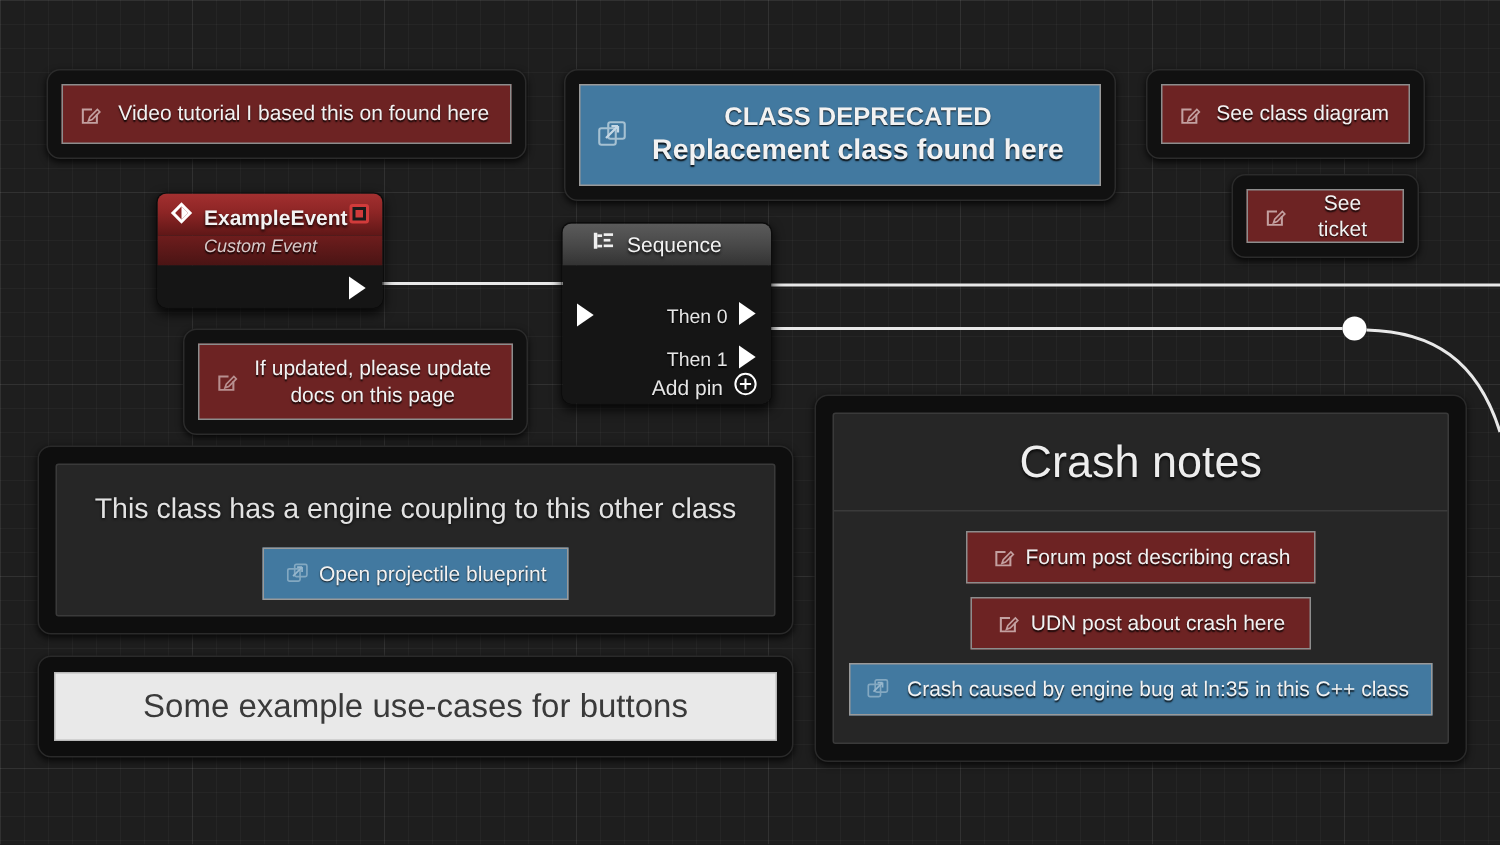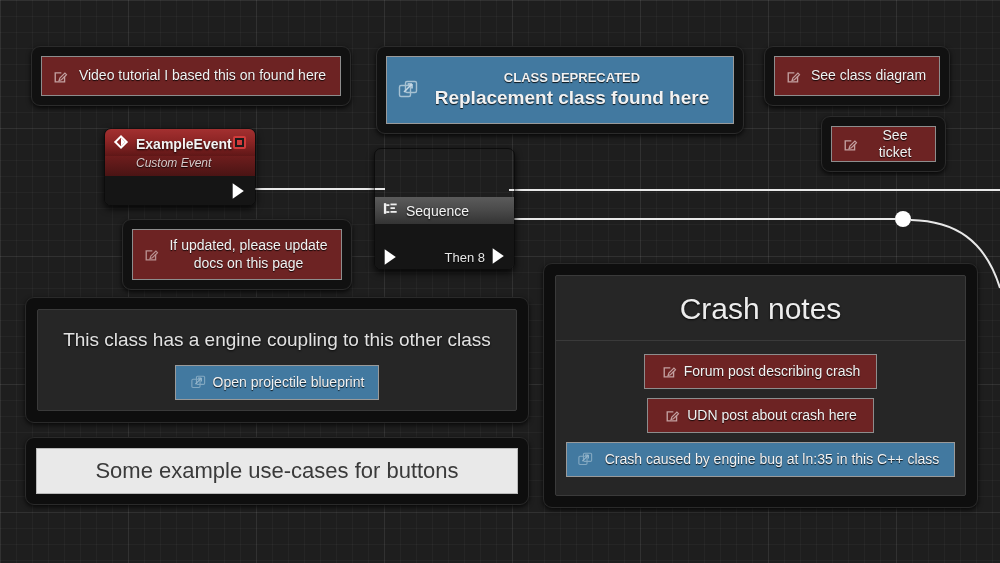--- a/index.html
+++ b/index.html
@@ -142,21 +142,21 @@
 <div class="holder" style="left:376px; top:46px; width:368px; height:88px;">
   <button class="btn blue" style="width:100%; height:100%;">
     <span class="ico" style="width:22px;height:22px;margin-right:2px;">
       <svg viewBox="0 0 22 22" width="22" height="22">
         <rect x="2.5" y="6.5" width="11" height="11" rx="1.5" fill="none" stroke="#bcd1dd" stroke-width="1.4"></rect>
         <rect x="8.5" y="2.5" width="11" height="11" rx="1.5" fill="none" stroke="#bcd1dd" stroke-width="1.4"></rect>
         <path d="M7 13L15 5M15 5h-4.4M15 5v4.4" fill="none" stroke="#e3eef5" stroke-width="1.5"></path>
       </svg>
     </span>
     <span class="lbl">
-      <span style="display:block;font-size:13px;font-weight:bold;">CLASS DEPRECATED</span>
+      <span style="display:block;font-size:17px;font-weight:bold;">CLASS DEPRECATED</span>
       <span style="display:block;font-size:19px;font-weight:bold;">Replacement class found here</span>
     </span>
   </button>
 </div>
 
 <div class="holder" style="left:764px; top:46px; width:186px; height:60px;">
   <button class="btn red" style="width:100%; height:100%;">
     <span class="ico">
       <svg viewBox="0 0 20 20" width="17" height="17">
         <path d="M3 5h8v1.6H4.6v9H14v-6.2h1.6V17H3z" fill="#d6bcbc"></path>
@@ -212,21 +212,21 @@
       </svg>
     </span>
     <span class="lbl">
       <span style="display:block;">If updated, please update</span>
       <span style="display:block;">docs on this page</span>
     </span>
   </button>
 </div>
 
 <div class="bp-node" style="left:374px; top:148px; width:141px; height:122px;">
-  <div class="bp-head gray" style="padding:4px 8px;margin-top:48px;">
+  <div class="bp-head gray" style="padding:4px 20px;">
     <span style="display:block;">
       <svg viewBox="0 0 18 16" width="16" height="15">
         <rect x="1" y="2" width="2.6" height="12" fill="#f0f0f0"></rect>
         <rect x="3.6" y="3.2" width="3.6" height="2" fill="#f0f0f0"></rect>
         <rect x="3.6" y="11" width="3.6" height="2" fill="#f0f0f0"></rect>
         <rect x="8.4" y="2.4" width="7" height="2" fill="#f0f0f0"></rect>
         <rect x="8.4" y="6.6" width="5" height="2" fill="#f0f0f0"></rect>
         <rect x="8.4" y="10.8" width="7" height="2" fill="#f0f0f0"></rect>
       </svg>
     </span>
@@ -234,21 +234,21 @@
   </div>
   <div class="bp-body" style="height:96px; position:relative;">
 
     <span style="position:absolute; left:8px; top:24px;">
       <svg viewBox="0 0 14 17" width="15" height="18">
         <path d="M1.5 1.2L12 8.5 1.5 15.8z" fill="#ffffff"></path>
       </svg>
     </span>
 
     <div class="pin-row" style="position:absolute; right:8px; top:23px; gap:6px;">
-      <span>Then 8</span>
+      <span>Then 0</span>
       <span style="display:block;">
         <svg viewBox="0 0 14 17" width="15" height="18">
           <path d="M1.5 1.2L12 8.5 1.5 15.8z" fill="#ffffff"></path>
         </svg>
       </span>
     </div>
 
     <div class="pin-row" style="position:absolute; right:8px; top:52px; gap:6px;">
       <span>Then 1</span>
       <span style="display:block;">

